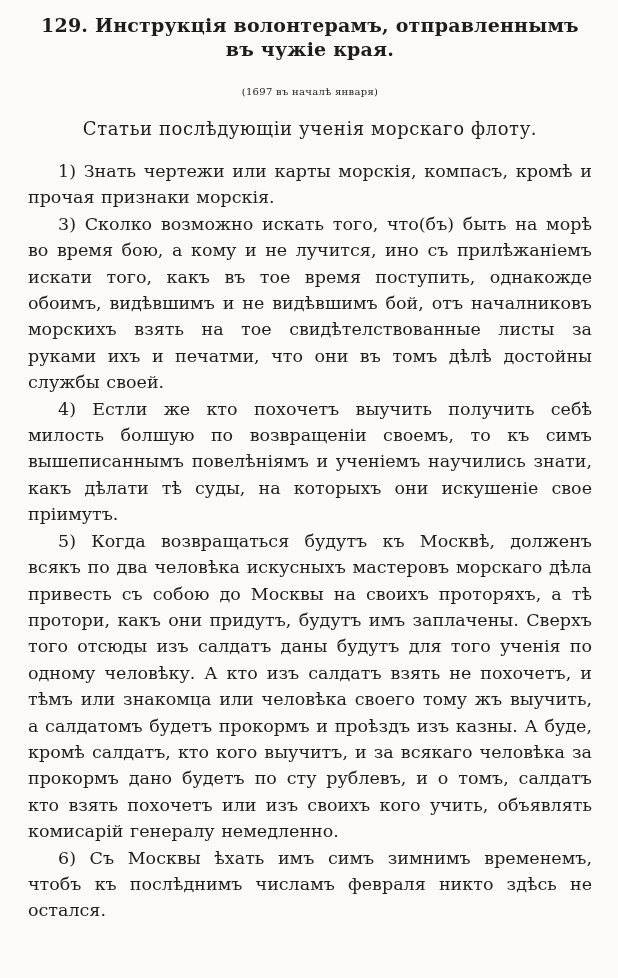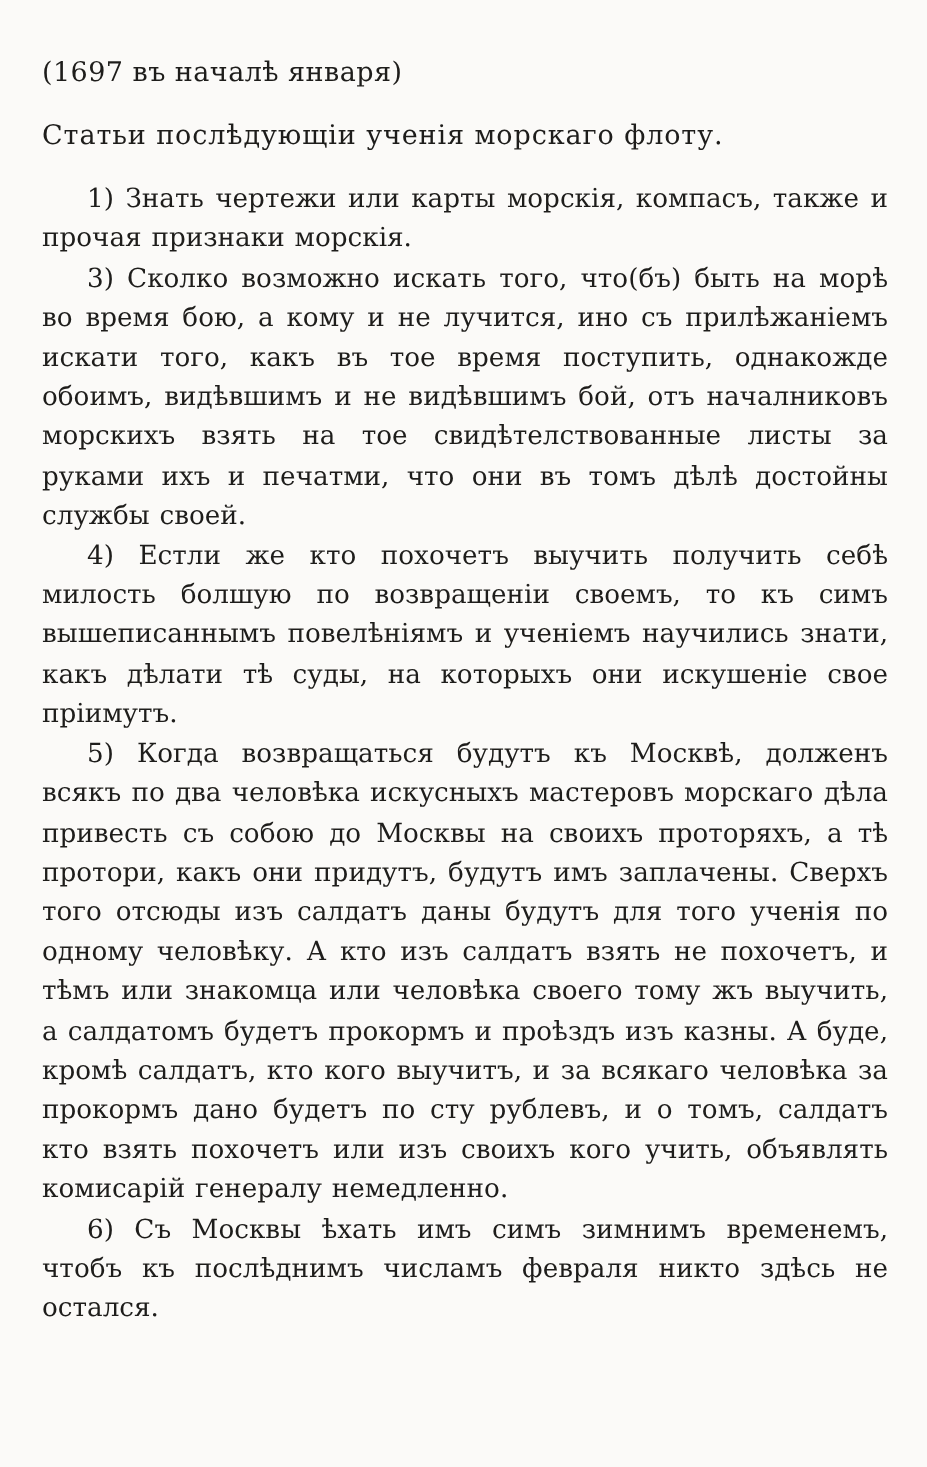--- a/index.html
+++ b/index.html
@@ -22,26 +22,27 @@
   .title {
     margin: 0;
     font-size: 19px;
     font-weight: bold;
     text-align: center;
     letter-spacing: 0.2px;
     line-height: 24px;
   }
   .date-note {
     margin-top: 25px;
-    font-size: 18px;
+    text-align: center;
+    font-size: 10px;
     letter-spacing: 0.3px;
   }
   .section-heading {
     margin: 21px 0 0 0;
-    text-align: left;
+    text-align: center;
     font-size: 18px;
     font-weight: normal;
     letter-spacing: 0.6px;
   }
   .doc-body {
     margin-top: 19px;
     font-size: 17.5px;
     line-height: 26.4px;
     text-align: justify;
     word-spacing: 1px;
@@ -51,23 +52,24 @@
     text-indent: 30px;
   }
   .num {
     white-space: nowrap;
   }
 </style>
 </head>
 <body>
 
 <div class="page">
+  <h1 class="title">129. Инструкція волонтерамъ, отправленнымъ въ чужіе края.</h1>
   <div class="date-note">(1697 въ началѣ января)</div>
   <h2 class="section-heading">Статьи послѣдующіи ученія морскаго флоту.</h2>
   <div class="doc-body">
-    <p class="para"><span class="num">1)</span> <span>Знать чертежи или карты морскія, компасъ, также и прочая признаки морскія.</span></p>
+    <p class="para"><span class="num">1)</span> <span>Знать чертежи или карты морскія, компасъ, кромѣ и прочая признаки морскія.</span></p>
     <p class="para"><span class="num">3)</span> <span>Сколко возможно искать того, что(бъ) быть на морѣ во время бою, а кому и не лучится, ино съ прилѣжаніемъ искати того, какъ въ тое время поступить, однакожде обоимъ, видѣвшимъ и не видѣвшимъ бой, отъ началниковъ морскихъ взять на тое свидѣтелствованные листы за руками ихъ и печатми, что они въ томъ дѣлѣ достойны службы своей.</span></p>
     <p class="para"><span class="num">4)</span> <span>Естли же кто похочетъ выучить получить себѣ милость болшую по возвращеніи своемъ, то къ симъ вышеписаннымъ повелѣніямъ и ученіемъ научились знати, какъ дѣлати тѣ суды, на которыхъ они искушеніе свое пріимутъ.</span></p>
     <p class="para"><span class="num">5)</span> <span>Когда возвращаться будутъ къ Москвѣ, долженъ всякъ по два человѣка искусныхъ мастеровъ морскаго дѣла привесть съ собою до Москвы на своихъ проторяхъ, а тѣ протори, какъ они придутъ, будутъ имъ заплачены. Сверхъ того отсюды изъ салдатъ даны будутъ для того ученія по одному человѣку. А кто изъ салдатъ взять не похочетъ, и тѣмъ или знакомца или человѣка своего тому жъ выучить, а салдатомъ будетъ прокормъ и проѣздъ изъ казны. А буде, кромѣ салдатъ, кто кого выучитъ, и за всякаго человѣка за прокормъ дано будетъ по сту рублевъ, и о томъ, салдатъ кто взять похочетъ или изъ своихъ кого учить, объявлять комисарій генералу немедленно.</span></p>
     <p class="para"><span class="num">6)</span> <span>Съ Москвы ѣхать имъ симъ зимнимъ временемъ, чтобъ къ послѣднимъ числамъ февраля никто здѣсь не остался.</span></p>
 
   </div>
 </div>
 
 </body></html>

